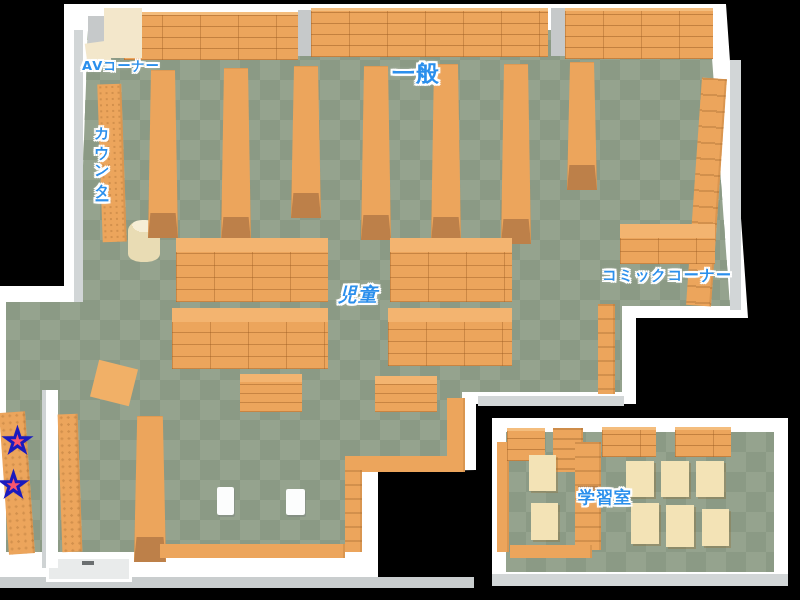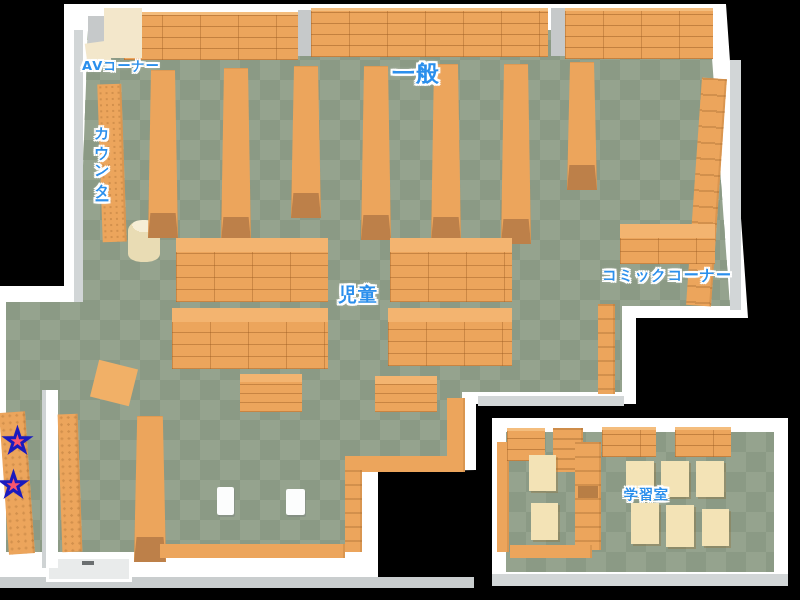--- a/index.html
+++ b/index.html
@@ -168,17 +168,17 @@
   <div class="abs table" style="left:626px;top:461px;width:28px;height:36px;"></div>
   <div class="abs table" style="left:661px;top:461px;width:28px;height:36px;"></div>
   <div class="abs table" style="left:696px;top:461px;width:28px;height:36px;"></div>
   <div class="abs table" style="left:631px;top:503px;width:28px;height:41px;"></div>
   <div class="abs table" style="left:666px;top:505px;width:28px;height:42px;"></div>
   <div class="abs table" style="left:702px;top:509px;width:27px;height:37px;"></div>
 
   <div class="lbl" style="left:82px;top:57px;font-size:13px;">AVコーナー</div>
   <div class="lbl" style="left:392px;top:58px;font-size:23px;">一般</div>
   <div class="lbl lbl-v" style="left:92px;top:116px;font-size:15px;">カウンター</div>
-  <div class="lbl" style="left:338px;top:282px;font-size:19px;">児童</div>
+  <div class="lbl" style="left:338px;top:282px;font-size:19px;font-style:italic;">児童</div>
   <div class="lbl" style="left:570px;top:266px;font-size:15px;padding-left:32px;">コミックコーナー</div>
-  <div class="lbl" style="left:624px;top:486px;font-size:14px;">学習室</div>
+  <div class="lbl" style="left:578px;top:486px;font-size:17px;">学習室</div>
 
 </div>
 
 </body></html>

